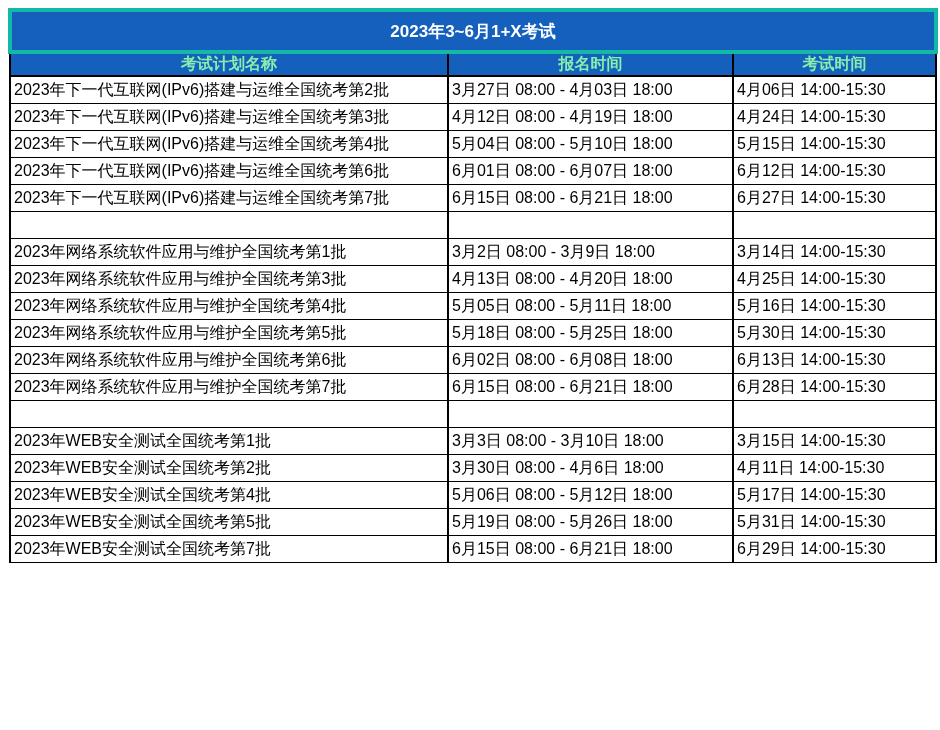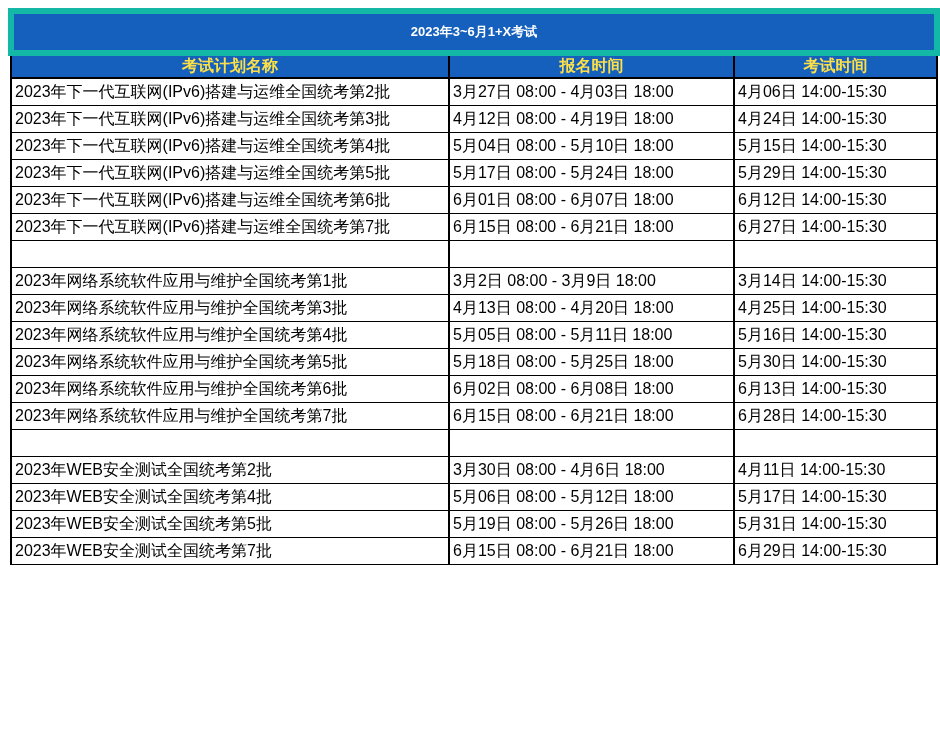--- a/index.html
+++ b/index.html
@@ -20,30 +20,30 @@
     width: 926px;
   }
   col.c-name { width: 438px; }
   col.c-reg  { width: 285px; }
   col.c-exam { width: 203px; }
 
   td.title-cell {
     background: #1560BD;
     color: #ffffff;
     font-weight: bold;
-    font-size: 13px;
+    font-size: 17px;
     text-align: center;
     vertical-align: middle;
     height: 42px;
-    border: 6px solid #14b8a6;
+    border: 4px solid #14b8a6;
     padding: 0;
   }
   th.header-cell {
     background: #1560BD;
-    color: #fde047;
+    color: #86efac;
     font-weight: bold;
     font-size: 16px;
     text-align: center;
     vertical-align: middle;
     height: 18px;
     border: 2px solid #000000;
     padding: 0;
   }
   tbody td {
     border: 1px solid #000000;
@@ -93,25 +93,20 @@
           <td>2023年下一代互联网(IPv6)搭建与运维全国统考第3批</td>
           <td>4月12日 08:00 - 4月19日 18:00</td>
           <td>4月24日 14:00-15:30</td>
         </tr>
         <tr>
           <td>2023年下一代互联网(IPv6)搭建与运维全国统考第4批</td>
           <td>5月04日 08:00 - 5月10日 18:00</td>
           <td>5月15日 14:00-15:30</td>
         </tr>
         <tr>
-          <td>2023年下一代互联网(IPv6)搭建与运维全国统考第5批</td>
-          <td>5月17日 08:00 - 5月24日 18:00</td>
-          <td>5月29日 14:00-15:30</td>
-        </tr>
-        <tr>
           <td>2023年下一代互联网(IPv6)搭建与运维全国统考第6批</td>
           <td>6月01日 08:00 - 6月07日 18:00</td>
           <td>6月12日 14:00-15:30</td>
         </tr>
         <tr>
           <td>2023年下一代互联网(IPv6)搭建与运维全国统考第7批</td>
           <td>6月15日 08:00 - 6月21日 18:00</td>
           <td>6月27日 14:00-15:30</td>
         </tr>
         <tr class="separator-row">
@@ -148,20 +143,25 @@
           <td>2023年网络系统软件应用与维护全国统考第7批</td>
           <td>6月15日 08:00 - 6月21日 18:00</td>
           <td>6月28日 14:00-15:30</td>
         </tr>
         <tr class="separator-row">
           <td></td>
           <td></td>
           <td></td>
         </tr>
         <tr>
+          <td>2023年WEB安全测试全国统考第1批</td>
+          <td>3月3日 08:00 - 3月10日 18:00</td>
+          <td>3月15日 14:00-15:30</td>
+        </tr>
+        <tr>
           <td>2023年WEB安全测试全国统考第2批</td>
           <td>3月30日 08:00 - 4月6日 18:00</td>
           <td>4月11日 14:00-15:30</td>
         </tr>
         <tr>
           <td>2023年WEB安全测试全国统考第4批</td>
           <td>5月06日 08:00 - 5月12日 18:00</td>
           <td>5月17日 14:00-15:30</td>
         </tr>
         <tr>

